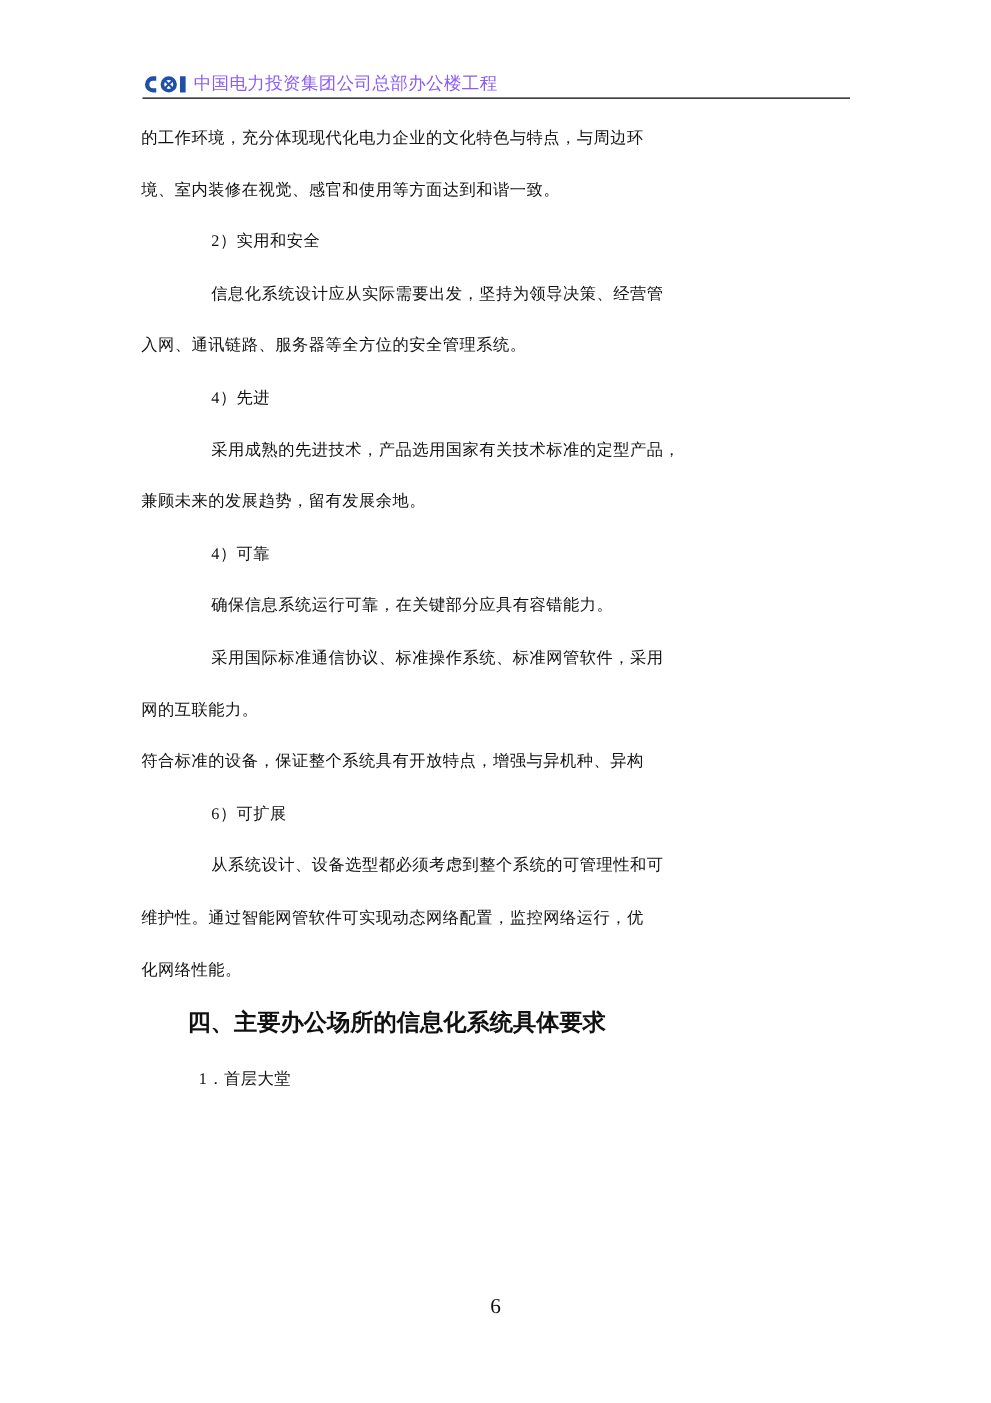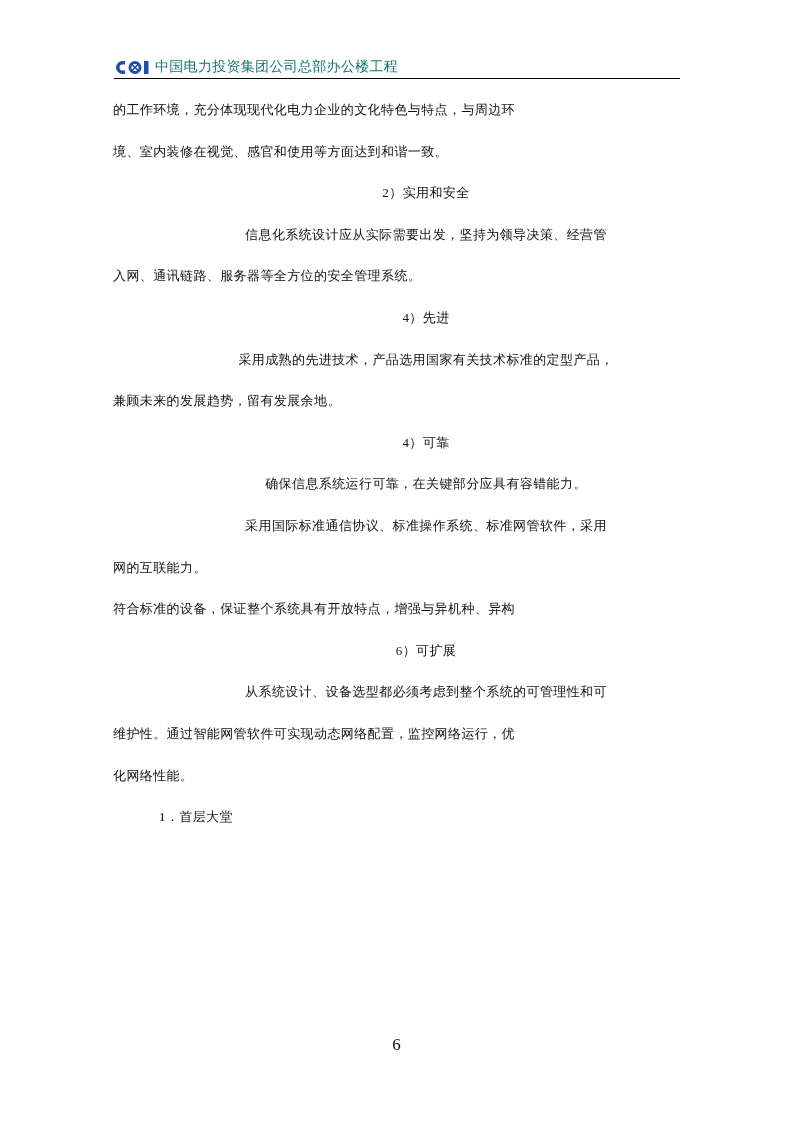--- a/index.html
+++ b/index.html
@@ -26,21 +26,21 @@
     }
     .logo {
       width: 38px;
       height: 17px;
       display: inline-block;
       margin-right: 3px;
     }
     .header-title {
       font-family: "DejaVu Sans", "Liberation Sans", sans-serif;
       font-size: 14px;
-      color: #0f766e;
+      color: #8b5cf6;
       letter-spacing: 0.3px;
       white-space: nowrap;
     }
     .header-rule {
       position: absolute;
       left: 114px;
       top: 78px;
       width: 566px;
       height: 0;
       border-top: 1.3px solid #000000;
@@ -54,21 +54,20 @@
     .line {
       font-size: 13px;
       height: 41.6px;
       line-height: 41.6px;
       white-space: nowrap;
       letter-spacing: 0.4px;
       font-family: Liberation Serif, serif;
     }
     .indent {
       padding-left: 56px;
-      text-align: center;
     }
     .heading {
       font-family: "DejaVu Sans", "Liberation Sans", sans-serif;
       font-weight: bold;
       font-size: 18.6px;
       padding-left: 37px;
       height: 46px;
       line-height: 46px;
       white-space: nowrap;
     }
@@ -115,16 +114,17 @@
   <div class="line">兼顾未来的发展趋势，留有发展余地。</div>
   <div class="line indent">4）可靠</div>
   <div class="line indent">确保信息系统运行可靠，在关键部分应具有容错能力。</div>
   <div class="line indent">采用国际标准通信协议、标准操作系统、标准网管软件，采用</div>
   <div class="line">网的互联能力。</div>
   <div class="line">符合标准的设备，保证整个系统具有开放特点，增强与异机种、异构</div>
   <div class="line indent">6）可扩展</div>
   <div class="line indent">从系统设计、设备选型都必须考虑到整个系统的可管理性和可</div>
   <div class="line">维护性。通过智能网管软件可实现动态网络配置，监控网络运行，优</div>
   <div class="line">化网络性能。</div>
+  <div class="heading">四、主要办公场所的信息化系统具体要求</div>
   <div class="line subheading">1．首层大堂</div>
 </div>
 
 <div class="page-number">6</div>
 
 </body></html>

